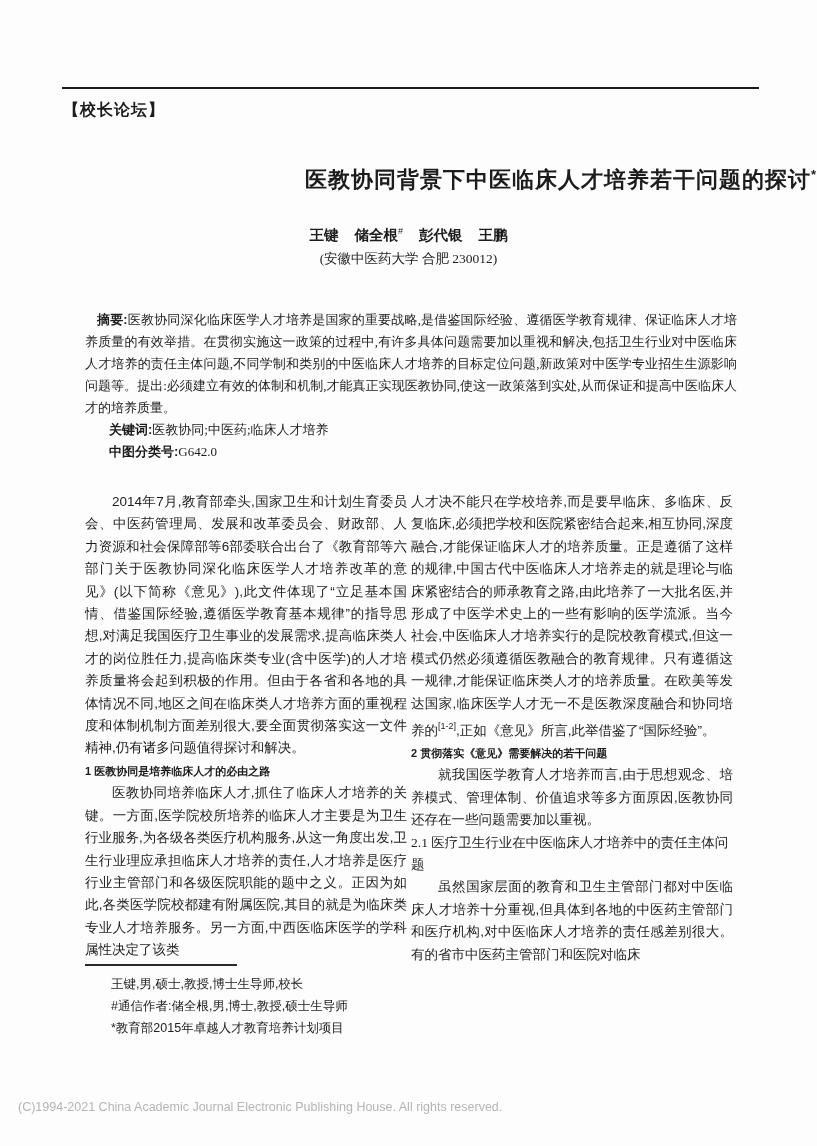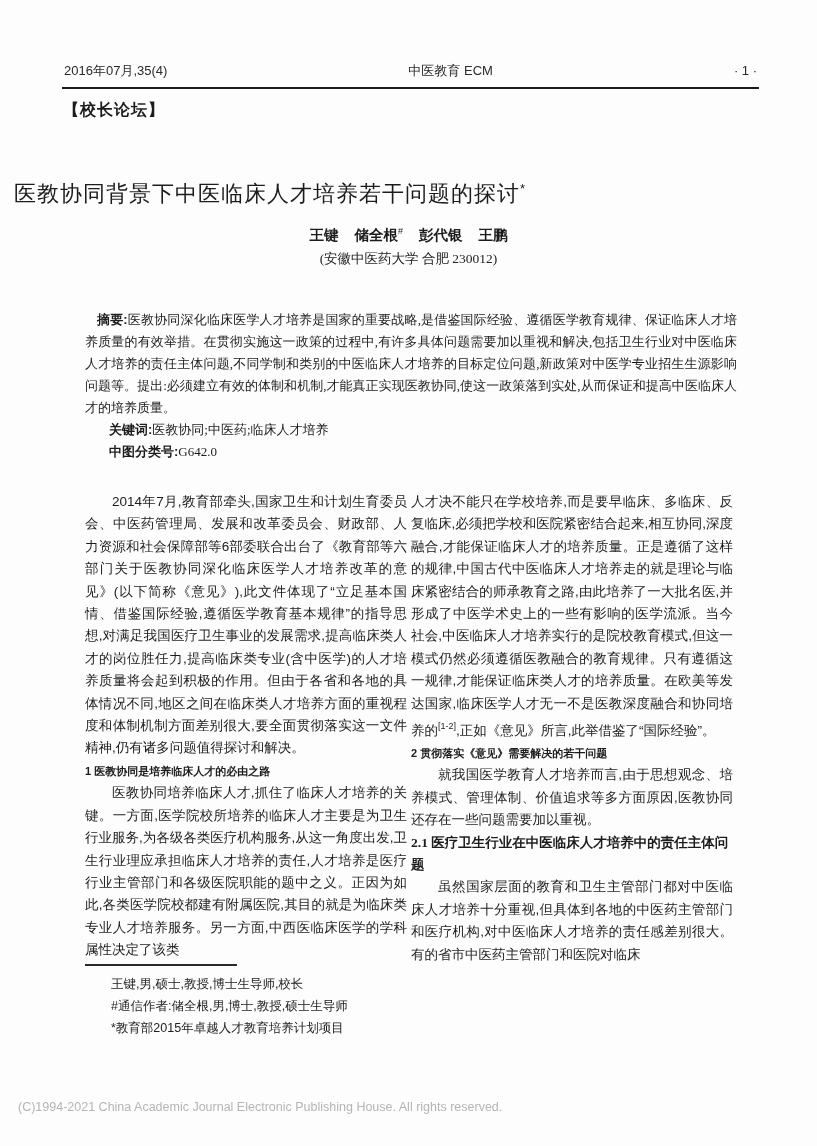--- a/index.html
+++ b/index.html
@@ -9,57 +9,52 @@
     font-family:"Liberation Sans","DejaVu Sans",sans-serif;
     overflow:hidden;
   }
   .header {
     position:absolute; top:62px; left:64px; right:60px;
     display:flex; justify-content:space-between; align-items:baseline;
     font-size:13px; color:#2a2a2a;
   }
   .rule { position:absolute; top:87px; left:62px; right:58px; height:2px; background:#1b1b1b; }
   .column-tag { position:absolute; top:100px; left:63px; font-size:16px; font-weight:bold; letter-spacing:1px; }
-  .title { position:absolute; top:165px; left:0; right:0; margin:14px; text-align:left; font-size:22px; font-weight:normal; letter-spacing:1px; }
+  .title { position:absolute; top:165px; left:0; right:0; margin:0; text-align:right; font-size:22px; font-weight:bold; letter-spacing:1px; }
   .title sup { font-size:13px; }
   .authors { position:absolute; top:226px; left:0; right:0; display:flex; justify-content:center; gap:16px; font-size:14.5px; font-weight:bold; }
   .authors sup { font-size:9px; font-weight:normal; }
   .serif { font-family:"Liberation Serif","DejaVu Serif",serif; }
   .affiliation { position:absolute; top:250px; left:0; right:0; text-align:center; font-size:13.5px; color:#222; }
   .abstract { position:absolute; top:309px; left:85px; width:652px; font-size:13px; line-height:22px; text-align:justify; }
   .abstract p { margin:0; }
   .abs-text { text-indent:12px; }
   .abstract b { font-family:"Liberation Sans","DejaVu Sans",sans-serif; }
   .meta { padding-left:24px; }
   .columns { position:absolute; top:491px; left:85px; width:658px; display:flex; gap:4px; font-size:13.5px; line-height:22.4px; text-align:justify; }
   .col { width:322px; }
   .col p { margin:0; }
   .col .indent { text-indent:2em; }
   .col h2 { margin:0; font-size:11px; font-weight:bold; line-height:22.4px; text-align:left; }
-  .col h3 { margin:0; font-size:13.5px; font-weight:bold; line-height:22.4px; text-align:left; }
+  .col h3 { margin:0; font-size:13.5px; font-weight:normal; line-height:22.4px; text-align:left; }
   .cite-sup { font-size:9px; }
   .footnotes { position:absolute; top:964px; left:85px; width:334px; font-size:12.5px; line-height:22px; color:#222; }
   .fn-rule { width:152px; height:2px; background:#2a2a2a; margin:0 0 7px 0; }
   .footnotes p { margin:0; padding-left:26px; }
   .footer {
     position:absolute; top:1100px; left:18px; right:18px;
     display:flex; gap:30px; font-size:12.5px; color:#b5b5b5; white-space:nowrap;flex-direction:column;
   }
   .footer span { color:#b5b5b5; }
 </style>
 </head>
 <body>
 
 <div class="page">
 
-  <header class="header">
-    <span>2016年07月,35(4)</span>
-    <span>中医教育 ECM</span>
-    <span>· 1 ·</span>
-  </header>
 
   <div class="rule"></div>
 
   <div class="column-tag">【校长论坛】</div>
 
   <h1 class="title"><span>医教协同背景下中医临床人才培养若干问题的探讨</span><sup>*</sup></h1>
 
   <div class="authors">
     <span class="author"><span>王键</span><sup></sup></span>
     <span class="author"><span>储全根</span><sup>#</sup></span>

